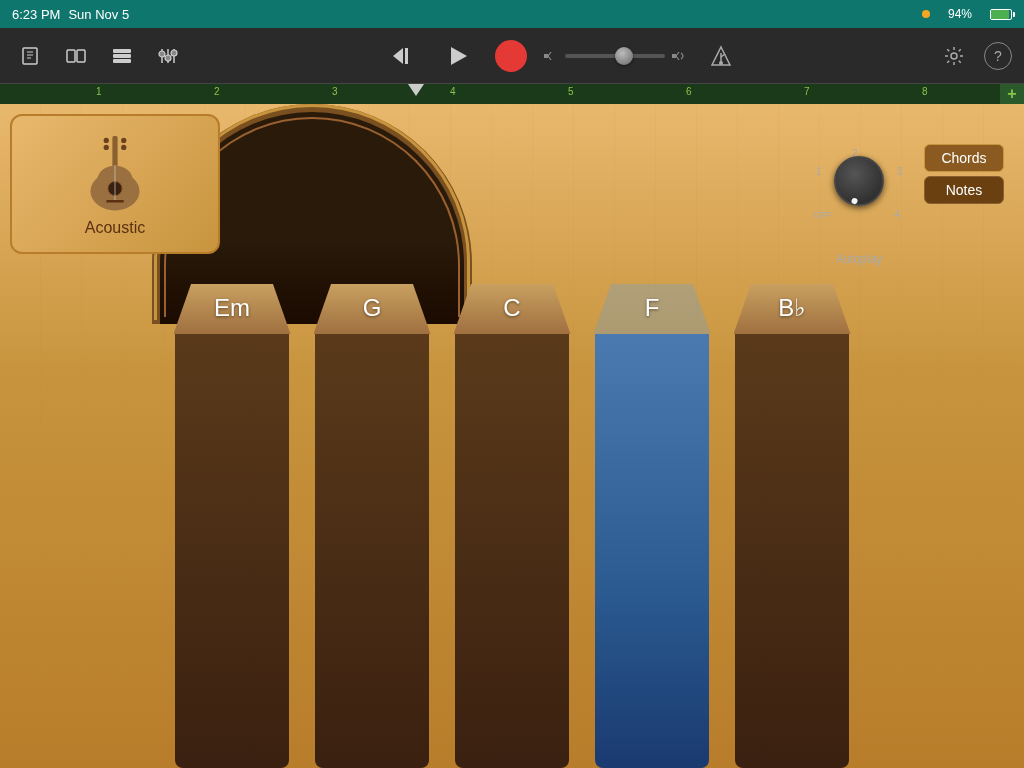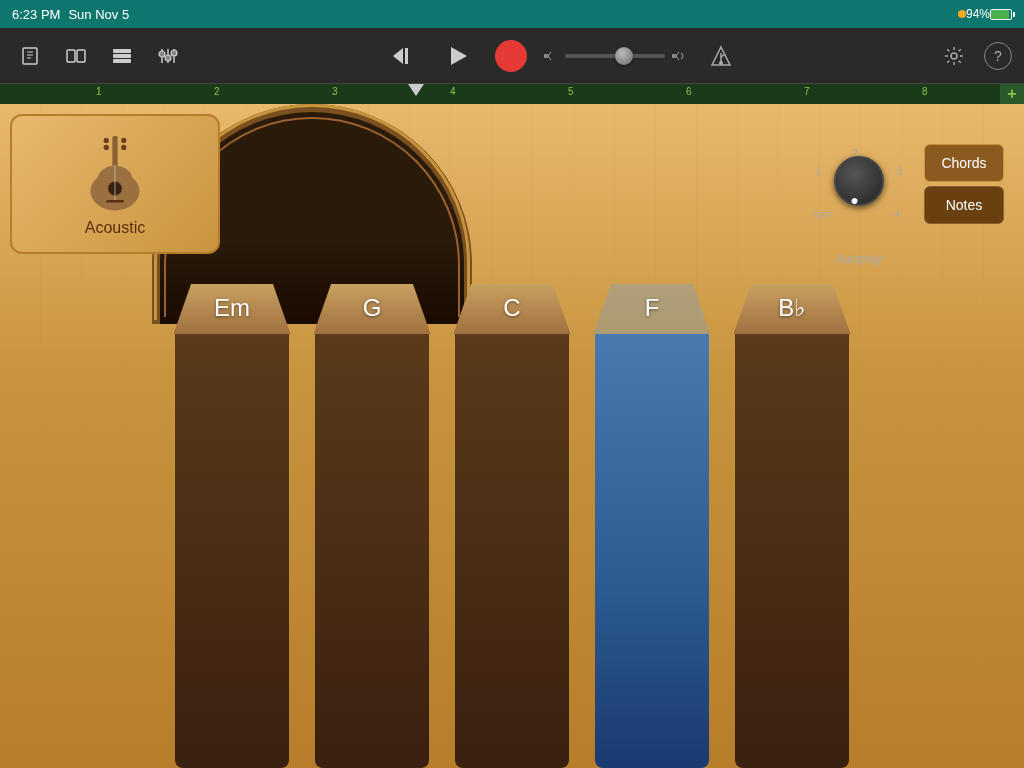--- a/index.html
+++ b/index.html
@@ -21,21 +21,21 @@
       display: flex;
       align-items: center;
       justify-content: space-between;
       padding: 0 12px;
       z-index: 100;
       color: #fff;
       font-size: 13px;
       font-weight: 500;
     }
     .status-left { display: flex; align-items: center; gap: 8px; }
-    .status-right { display: flex; align-items: center; gap: 0; font-size: 12px; }
+    .status-right { display: flex; align-items: center; gap: 18px; font-size: 12px; }
     .battery-icon {
       width: 22px; height: 11px;
       border: 1.5px solid #fff;
       border-radius: 2px;
       position: relative;
       display: inline-block;
     }
     .battery-icon::after {
       content: '';
       position: absolute;
@@ -338,21 +338,21 @@
       position: absolute;
       top: 40px;
       right: 20px;
       z-index: 20;
       display: flex;
       flex-direction: column;
       gap: 4px;
     }
     .mode-btn {
       width: 80px;
-      height: 38px;
+      height: 28px;
       border-radius: 6px;
       border: 1.5px solid #8a6030;
       background: #6a4010;
       color: #fff;
       font-size: 14px;
       font-weight: 500;
       cursor: pointer;
       display: flex;
       align-items: center;
       justify-content: center;

